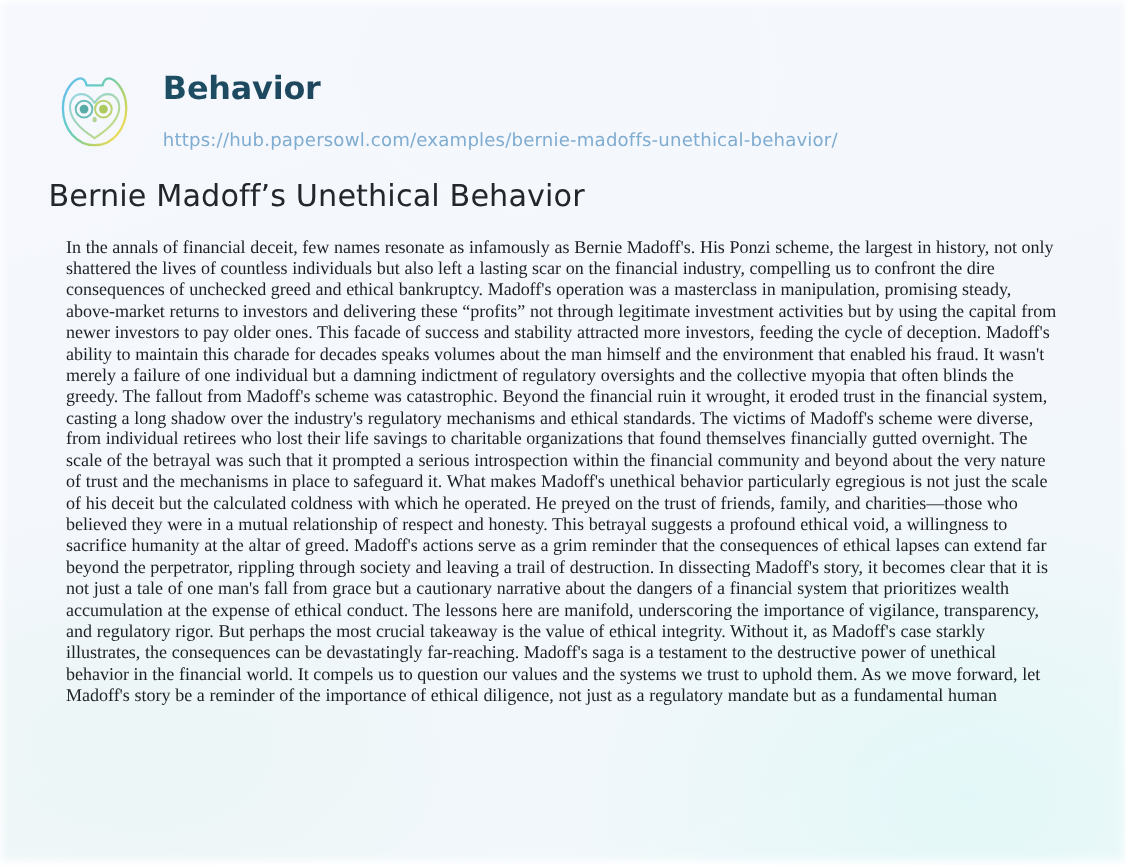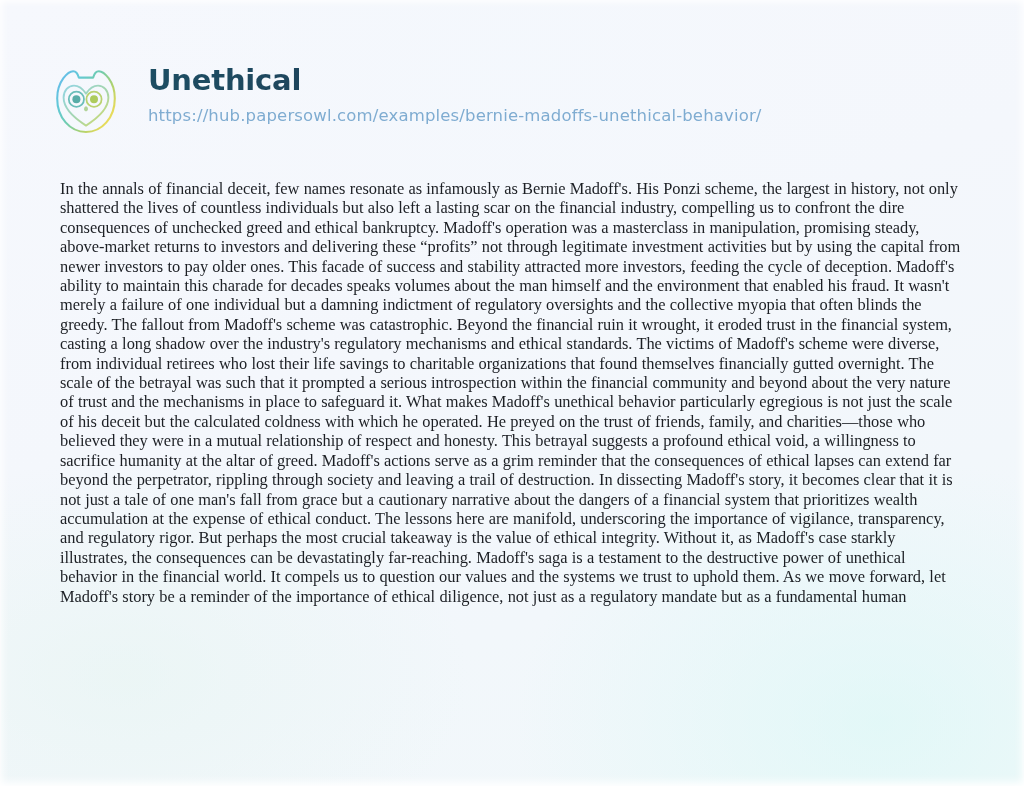--- a/index.html
+++ b/index.html
@@ -70,21 +70,21 @@
     color: #1f3b56;
     line-height: 1;
     background: linear-gradient(95deg, #1d4e63 0%, #1f3f58 45%, #24465e 100%);
     -webkit-background-clip: text;
     background-clip: text;
     -webkit-text-fill-color: transparent;
     filter: blur(0.25px);
   }
 
   .brand-url {
-    margin-top: 13px;
+    margin-top: 25px;
     font-family: "DejaVu Sans", sans-serif;
     font-size: 16.5px;
     letter-spacing: 0.15px;
     color: #79a8cf;
     line-height: 1;
     filter: blur(0.55px);
     opacity: 0.95;
   }
 
   
@@ -151,23 +151,24 @@
         <circle cx="38" cy="49" r="5" fill="#4aa6a0"></circle>
 
         <circle cx="60" cy="49" r="9.5" fill="none" stroke="#b5cf63" stroke-width="2.2"></circle>
         <circle cx="60" cy="49" r="5" fill="#a7c84f"></circle>
 
         <path d="M49 58 C46.5 60.5 47.5 64 50 64 C52.5 64 53.5 60.5 51 58 Z" fill="#9fc97e" opacity="0.85"></path>
       </svg>
     </span>
 
     <div class="brand-block">
-      <div class="brand-name">Unethical</div>
+      <div class="brand-name">Behavior</div>
       <div class="brand-url">https://hub.papersowl.com/examples/bernie-madoffs-unethical-behavior/</div>
     </div>
 
   </div>
 
   <div class="article">
+    <h1 class="article-title">Bernie Madoff’s Unethical Behavior</h1>
     <p class="article-body">In the annals of financial deceit, few names resonate as infamously as Bernie Madoff's. His Ponzi scheme, the largest in history, not only shattered the lives of countless individuals but also left a lasting scar on the financial industry, compelling us to confront the dire consequences of unchecked greed and ethical bankruptcy. Madoff's operation was a masterclass in manipulation, promising steady, above-market returns to investors and delivering these “profits” not through legitimate investment activities but by using the capital from newer investors to pay older ones. This facade of success and stability attracted more investors, feeding the cycle of deception. Madoff's ability to maintain this charade for decades speaks volumes about the man himself and the environment that enabled his fraud. It wasn't merely a failure of one individual but a damning indictment of regulatory oversights and the collective myopia that often blinds the greedy. The fallout from Madoff's scheme was catastrophic. Beyond the financial ruin it wrought, it eroded trust in the financial system, casting a long shadow over the industry's regulatory mechanisms and ethical standards. The victims of Madoff's scheme were diverse, from individual retirees who lost their life savings to charitable organizations that found themselves financially gutted overnight. The scale of the betrayal was such that it prompted a serious introspection within the financial community and beyond about the very nature of trust and the mechanisms in place to safeguard it. What makes Madoff's unethical behavior particularly egregious is not just the scale of his deceit but the calculated coldness with which he operated. He preyed on the trust of friends, family, and charities—those who believed they were in a mutual relationship of respect and honesty. This betrayal suggests a profound ethical void, a willingness to sacrifice humanity at the altar of greed. Madoff's actions serve as a grim reminder that the consequences of ethical lapses can extend far beyond the perpetrator, rippling through society and leaving a trail of destruction. In dissecting Madoff's story, it becomes clear that it is not just a tale of one man's fall from grace but a cautionary narrative about the dangers of a financial system that prioritizes wealth accumulation at the expense of ethical conduct. The lessons here are manifold, underscoring the importance of vigilance, transparency, and regulatory rigor. But perhaps the most crucial takeaway is the value of ethical integrity. Without it, as Madoff's case starkly illustrates, the consequences can be devastatingly far-reaching. Madoff's saga is a testament to the destructive power of unethical behavior in the financial world. It compels us to question our values and the systems we trust to uphold them. As we move forward, let Madoff's story be a reminder of the importance of ethical diligence, not just as a regulatory mandate but as a fundamental human</p>
   </div>
 
 </div>
 
 </body></html>

